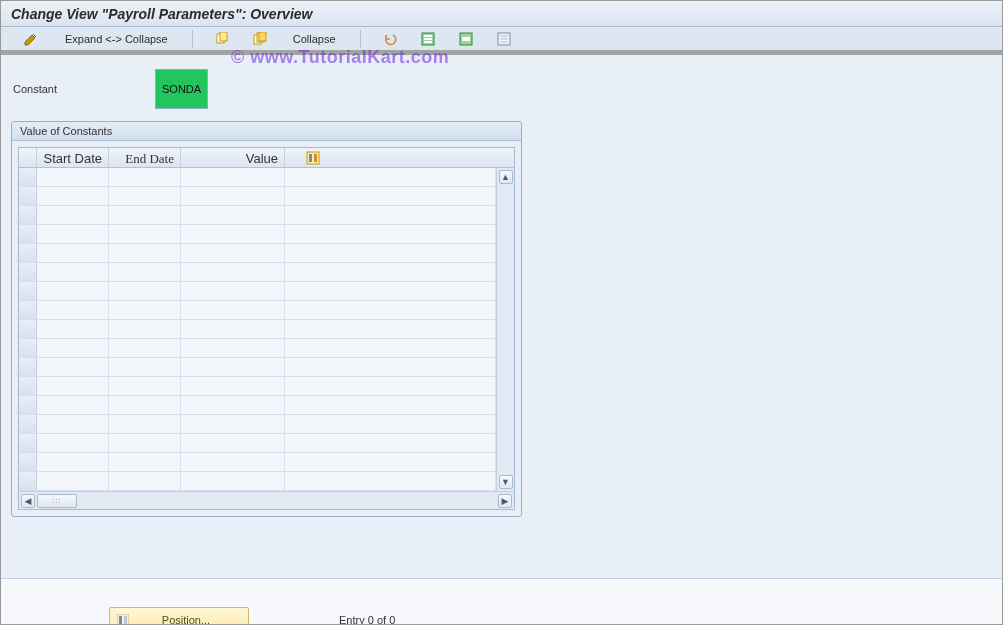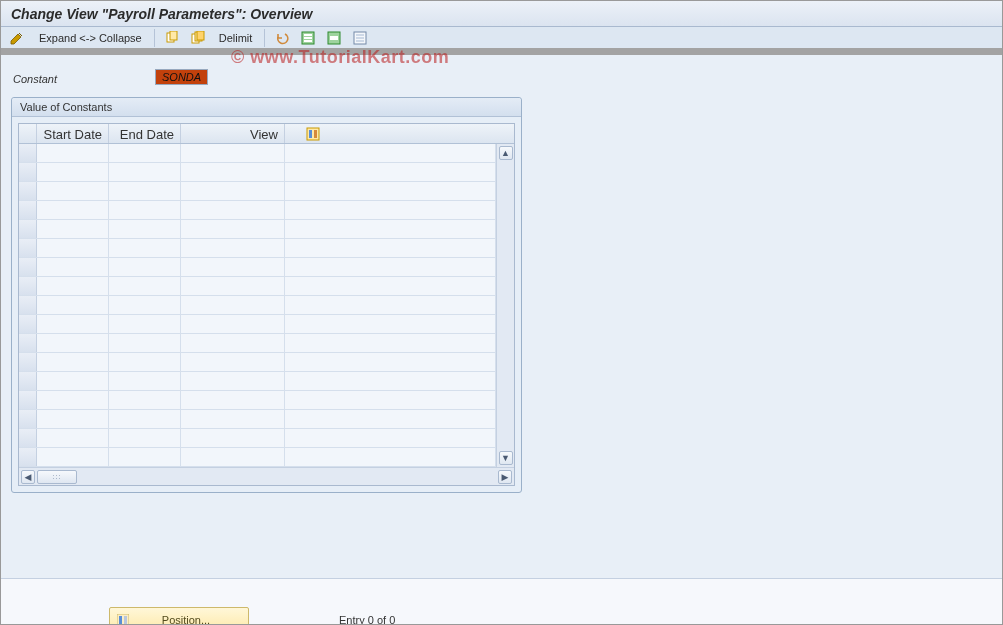--- a/index.html
+++ b/index.html
@@ -12,44 +12,44 @@
     border-bottom: 1px solid #a9b9cf;
     padding: 4px 10px;
     height: 26px;
     display: flex; align-items: center;
   }
   .titlebar .title { font-weight: bold; font-style: italic; font-size: 14px; color: #2b2b2b; }
 
   
   .toolbar {
     background: #dde7f2;
-    border-bottom: 7px solid #a3a3a3;
+    border-bottom: 5px solid #a3a3a3;
     height: 28px;
     display:flex;
     align-items:center;
-    padding: 0 4px;
-    gap: 4px;
+    padding: 0 18px;
+    gap: 16px;
   }
   .tb-btn {
     display:inline-flex; align-items:center; justify-content:center;
     height: 20px; min-width: 20px; padding: 0 3px;
     border: 1px solid transparent;
     border-radius: 2px;
     cursor: pointer;
   }
   .tb-text { font-size:11px; color:#2b2b2b; padding:0 6px; cursor:pointer; }
   .sep { width:1px; height:18px; background:#b5c3d7; margin:0 2px; }
 
   
   .content { padding: 10px 10px 0 10px; background:#e8eff7; }
 
-  .field-row { display:flex; align-items:flex-end; gap:10px; margin: 4px 0 12px 2px; font-style: italic; }
+  .field-row { display:flex; align-items:center; gap:10px; margin: 4px 0 12px 2px; }
   .field-label { width: 132px; color:#333; }
   .field-value {
-    border:1px solid #97a8be; background:#c2410c; padding:1px 6px; min-width:50px;
+    border:1px solid #97a8be; background:#22c55e; padding:13px 6px; min-width:50px;
     font-family: Arial; color:#111; display:inline-block;
   }
 
   
   .groupbox {
     border:1px solid #9ab0c9;
     border-radius: 3px;
     width: 511px;
     background:#e6eef7;
     position: relative;
@@ -78,21 +78,21 @@
   }
   .gh-cell {
     border-right:1px solid #c4d0e1;
     padding:3px 6px;
     color:#333;
     font-size:13px;
     text-align:right;
   }
   .gh-sel { width:18px; padding:0; }
   .gh-start { width:72px; }
-  .gh-end  { width:72px; }
+  .gh-end  { width:72px;font-family:Liberation Serif, serif; }
   .gh-val  { width:104px; }
   .gh-spacer { flex:0 0 18px; border-right:none; }
   .gh-conf {
     width:20px; display:flex; align-items:center; justify-content:center;
     cursor:pointer; border-right:none;
   }
   .grid-body {
     display:flex;
   }
   .rows {
@@ -199,21 +199,21 @@
   }
   .pos-btn .ico{width:14px;height:14px;display:flex;align-items:center;justify-content:center;}
   .entry-text { color:#333;margin-top:36px; }
 
   
   .watermark {
     position:absolute;
     top:46px; left:230px;
     font-size:18px;
     font-weight:bold;
-    color:#b91c1c;
+    color:#6d28d9;
     opacity:0.55;
     pointer-events:none;
     letter-spacing:0.5px;
   }
 
   svg { display:block; }
 </style>
 </head>
 <body>
 
@@ -238,21 +238,21 @@
         <rect x="5" y="0" width="7" height="9" fill="#ffe9a8" stroke="#c99a00"></rect>
       </svg>
   </span>
   <span class="tb-btn" title="Copy all">
     <svg width="14" height="14" viewBox="0 0 14 14">
         <rect x="1" y="3" width="7" height="9" fill="#fff" stroke="#c99a00"></rect>
         <rect x="4" y="1" width="7" height="9" fill="#ffe9a8" stroke="#c99a00"></rect>
         <rect x="6" y="-1" width="7" height="9" fill="#ffd36b" stroke="#c99a00" transform="translate(0,1)"></rect>
       </svg>
   </span>
-  <span class="tb-text">Delimit</span>
+  <span class="tb-text">Collapse</span>
   <span class="sep"></span>
   <span class="tb-btn" title="Undo">
     <svg width="14" height="14" viewBox="0 0 14 14">
         <path d="M10 3 A5 5 0 1 1 3 6" fill="none" stroke="#d08a3c" stroke-width="1.6"></path>
         <path d="M3 3 L3 7 L7 7" fill="none" stroke="#d08a3c" stroke-width="1.6"></path>
       </svg>
   </span>
   <span class="tb-btn" title="Select all">
     <svg width="14" height="14" viewBox="0 0 14 14">
         <rect x="1" y="1" width="12" height="12" fill="#9ed39e" stroke="#2e8a2e"></rect>
@@ -285,21 +285,21 @@
 
   <div class="groupbox">
     <div class="groupbox-title">Value of Constants</div>
     <div class="grid-wrap">
       <div class="grid">
 
         <div class="grid-head">
           <div class="gh-cell gh-sel"></div>
           <div class="gh-cell gh-start">Start Date</div>
           <div class="gh-cell gh-end">End Date</div>
-          <div class="gh-cell gh-val">View</div>
+          <div class="gh-cell gh-val">Value</div>
           <div class="gh-cell gh-spacer"></div>
           <div class="gh-conf" title="Configure">
             <svg width="14" height="14" viewBox="0 0 14 14">
                 <rect x="1" y="1" width="12" height="12" fill="#ffe9a8" stroke="#c99a00"></rect>
                 <rect x="3" y="3" width="3" height="8" fill="#5a8ed6"></rect>
                 <rect x="8" y="3" width="3" height="8" fill="#d68a3c"></rect>
               </svg>
           </div>
         </div>
 

